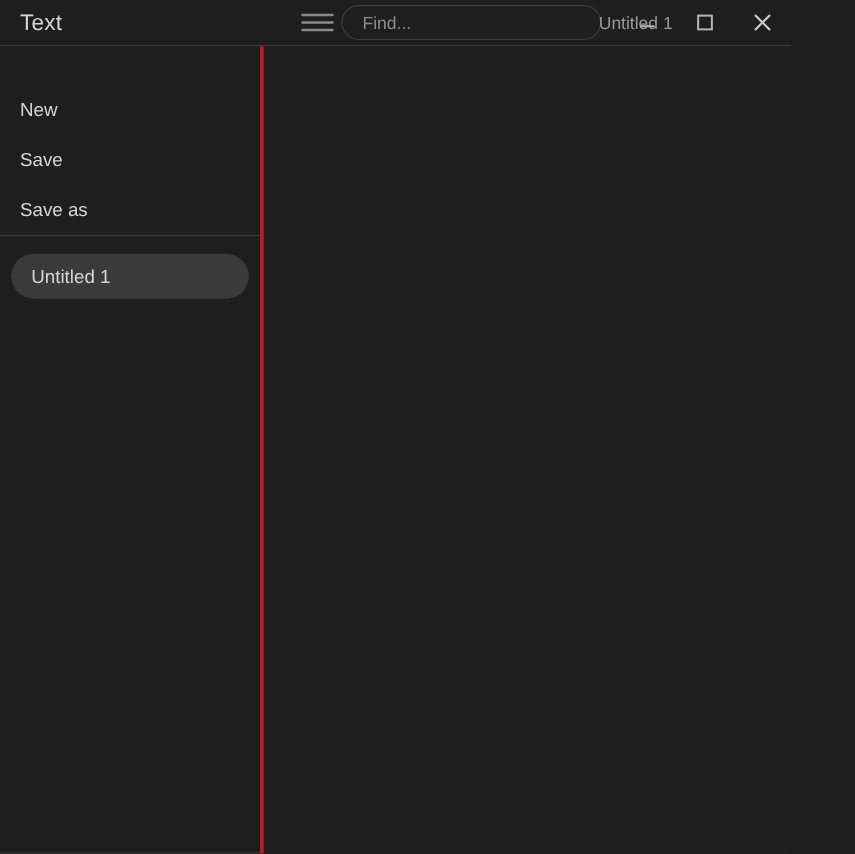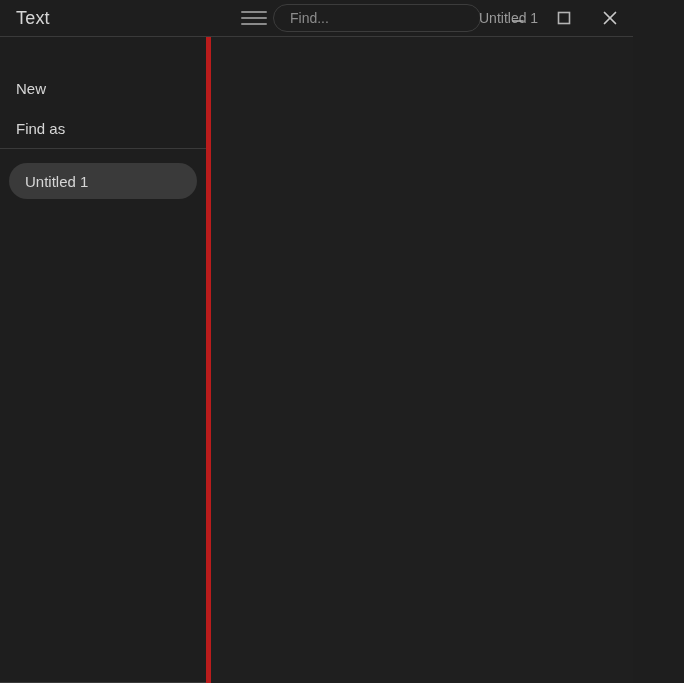--- a/index.html
+++ b/index.html
@@ -120,21 +120,21 @@
   .body-row {
     flex:1 1 auto;
     display:flex;
     min-height:0;
   }
 
   .sidebar {
     width:211px;
     flex:0 0 211px;
     background:#1e1e1e;
-    border-right:5px solid #b91c1c;
+    border-right:3px solid #b91c1c;
     display:flex;
     flex-direction:column;
     position:relative;
   }
 
   .menu-section {
     padding-top:31px;
   }
 
   .menu-item {
@@ -244,21 +244,24 @@
 
   <div class="body-row">
 
     <div class="sidebar">
 
       <div class="menu-section">
         <div class="menu-item">
           <span>New</span>
         </div>
         <div class="menu-item">
-          <span>Find as</span>
+          <span>Save</span>
+        </div>
+        <div class="menu-item">
+          <span>Save as</span>
         </div>
       </div>
 
       <div class="sidebar-divider"></div>
 
       <div class="docs-section">
         <div class="doc-item selected">
           <span>Untitled 1</span>
         </div>
       </div>

